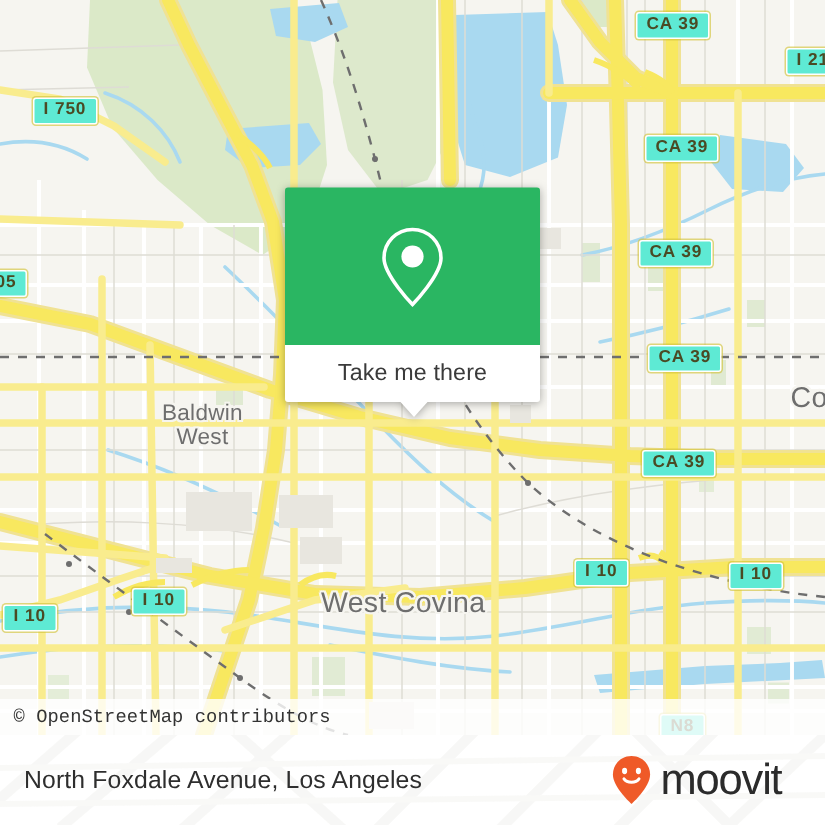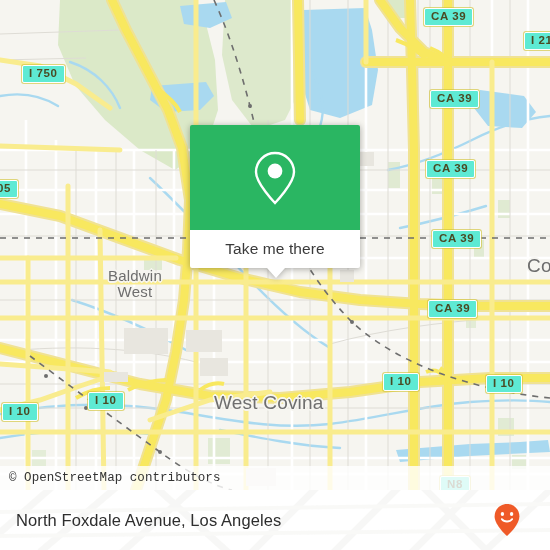--- a/index.html
+++ b/index.html
@@ -416,17 +416,18 @@
     <div id="footer-inner">
       <div id="footer-title">North Foxdale Avenue, Los Angeles</div>
 
       <div id="brand">
         <svg width="28" height="34" viewBox="0 0 28 34">
           <path d="M14 1 C7 1 1.6 6.4 1.6 13.4 C1.6 22 14 33 14 33 C14 33 26.4 22 26.4 13.4 C26.4 6.4 21 1 14 1 Z" fill="#ef5a28"></path>
           <ellipse cx="9.4" cy="11" rx="1.7" ry="2.1" fill="#ffffff"></ellipse>
           <ellipse cx="18.6" cy="11" rx="1.7" ry="2.1" fill="#ffffff"></ellipse>
           <path d="M9 16.2 C11 19.2 17 19.2 19 16.2" fill="none" stroke="#ffffff" stroke-width="2" stroke-linecap="round"></path>
         </svg>
+        <div id="brand-name">moovit</div>
       </div>
     </div>
   </div>
 
 </div>
 
 </body></html>

